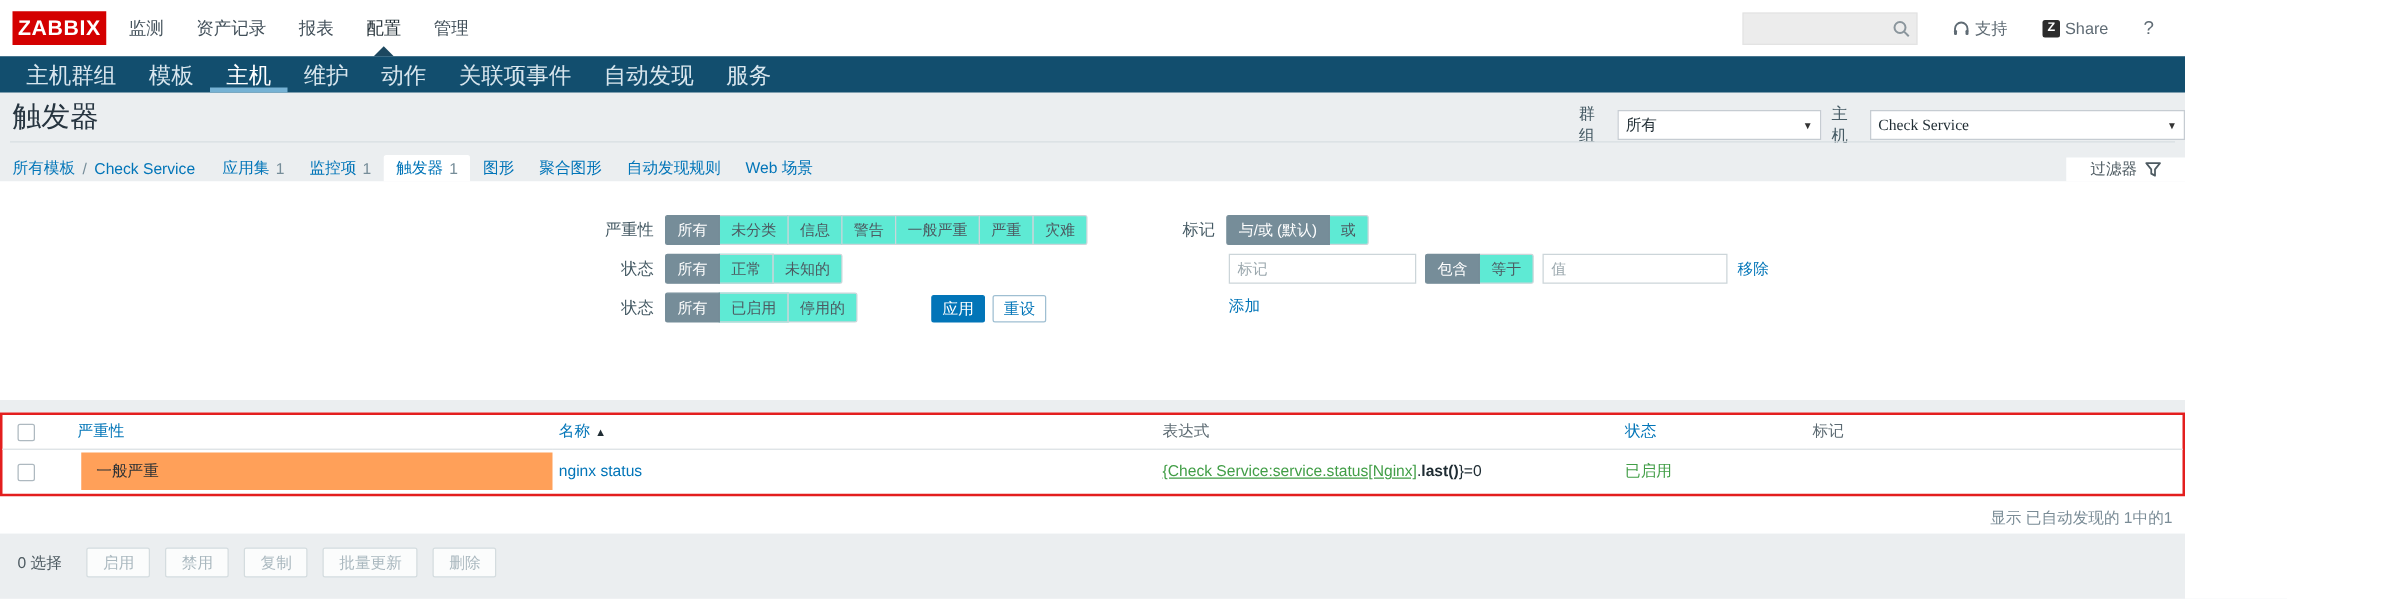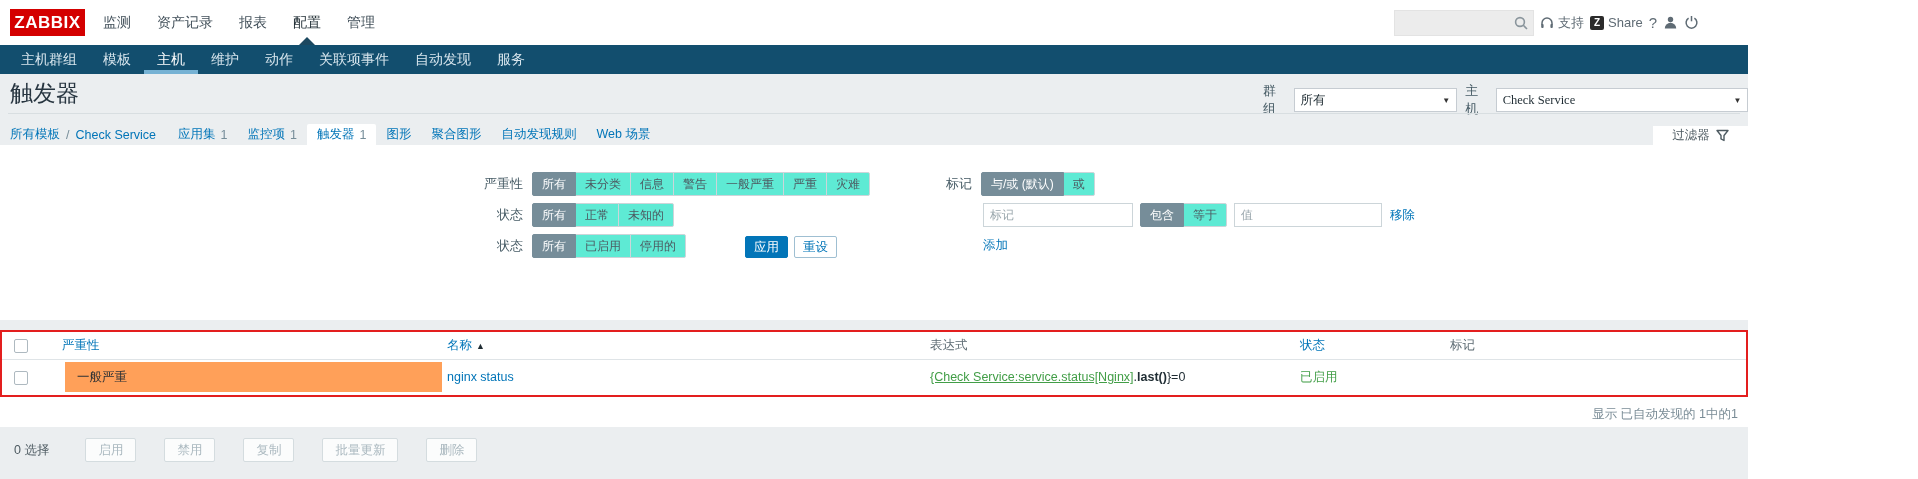--- a/index.html
+++ b/index.html
@@ -10,31 +10,31 @@
   
   .topbar { position:absolute; top:0; left:0; width:100%; height:45px; background:#ffffff; }
   .logo { position:absolute; left:10px; top:9px; width:75px; height:27px; background:#d40000; color:#fff;
           font-weight:bold; font-size:17px; letter-spacing:.5px; display:flex; align-items:center; justify-content:center; cursor:pointer; }
   .topmenu { position:absolute; left:90px; top:0; height:45px; display:flex; align-items:center; }
   .topmenu .mi { position:relative; padding:0 13px; height:45px; display:flex; align-items:center;
                  font-size:14px; color:#42505a; cursor:pointer; }
   .topmenu .mi.active { color:#1f2c33; }
   .mi .arrow { position:absolute; bottom:0; left:50%; margin-left:-8px; width:0; height:0;
                border-left:8px solid transparent; border-right:8px solid transparent; border-bottom:8px solid #1c4860; }
-  .top-right { position:absolute; left:1394px; top:0; height:45px; display:flex; align-items:center; gap:6px; }
+  .top-right { position:absolute; left:1394px; top:0; height:45px; display:flex; align-items:center; gap:28px; }
   .searchbox { width:140px; height:26px; background:#ececec; border:1px solid #e3e3e3; display:flex; align-items:center; }
   .searchbox input { flex:1; min-width:0; border:none; background:transparent; outline:none; height:22px; font-size:12px; padding:0 6px; }
   .icn { display:flex; align-items:center; gap:4px; color:#5f6b74; font-size:13px; cursor:pointer; white-space:nowrap; }
   .zbadge { display:inline-flex; width:14px; height:14px; background:#2b2b2b; color:#fff; font-size:10px; font-weight:bold;
             align-items:center; justify-content:center; border-radius:2px; }
   .qmark { font-size:15px; color:#5f6b74; }
 
   
   .subnav { position:absolute; top:45px; left:0; width:100%; height:29px; background:#124e6e; display:flex; align-items:stretch; padding-left:8px; }
-  .subnav .si { padding:0 13px; display:flex; align-items:center; font-size:14px; color:#d8e6ee; cursor:pointer; }
+  .subnav .si { padding:0 13px; display:flex; align-items:center; font-size:18px; color:#d8e6ee; cursor:pointer; }
   .subnav .si.active { color:#fff; box-shadow:inset 0 -4px 0 #76b2d4; }
 
   
   .titlerow { position:absolute; top:74px; left:0; width:100%; height:39px; }
   .ptitle { position:absolute; left:10px; top:4px; font-size:23px; font-weight:400; color:#273540; }
   .hdrctl { position:absolute; left:1263px; top:8px; display:flex; align-items:center; gap:8px;font-family:Liberation Serif, serif; }
   .lbl13 { font-size:13px; color:#455a64; }
   .selbox { height:24px; border:1px solid #c6ccd2; background:#fff; display:flex; align-items:center; justify-content:space-between;
             padding:0 6px; font-size:12.5px; color:#1f2c33; cursor:pointer; }
   .selbox .caret { font-size:8px; color:#333; margin-left:6px; }
@@ -85,21 +85,21 @@
   .greenlink { color:#429e47; cursor:pointer; text-decoration:underline; }
   .greenplain { color:#429e47; cursor:pointer; }
   .exprdark { color:#1f2c33; }
   .exprbold { color:#1f2c33; font-weight:bold; }
   .stats { text-align:right; padding:9px 10px 0 0; color:#7a8c96; font-size:12.5px; }
 
   
   .pfooter { position:absolute; top:427px; left:0; width:100%; height:52px; background:#ebeef0; }
   .footinner { display:flex; align-items:center; padding:11px 0 0 14px; }
   .selcount { font-size:12.5px; color:#4d5a61; margin-right:8px; }
-  .fbtn { height:24px; padding:0 12px; margin-left:28px; border:1px solid #d4dcdf; background:#fbfcfc; color:#aab8bf;
+  .fbtn { height:24px; padding:0 12px; margin-left:12px; border:1px solid #d4dcdf; background:#fbfcfc; color:#aab8bf;
           font-size:12.5px; border-radius:2px; cursor:default; display:flex; align-items:center; }
   svg { display:block; }
 </style>
 </head>
 <body>
 
 <div class="page">
 
   <div class="topbar">
     <div class="logo">ZABBIX</div>

